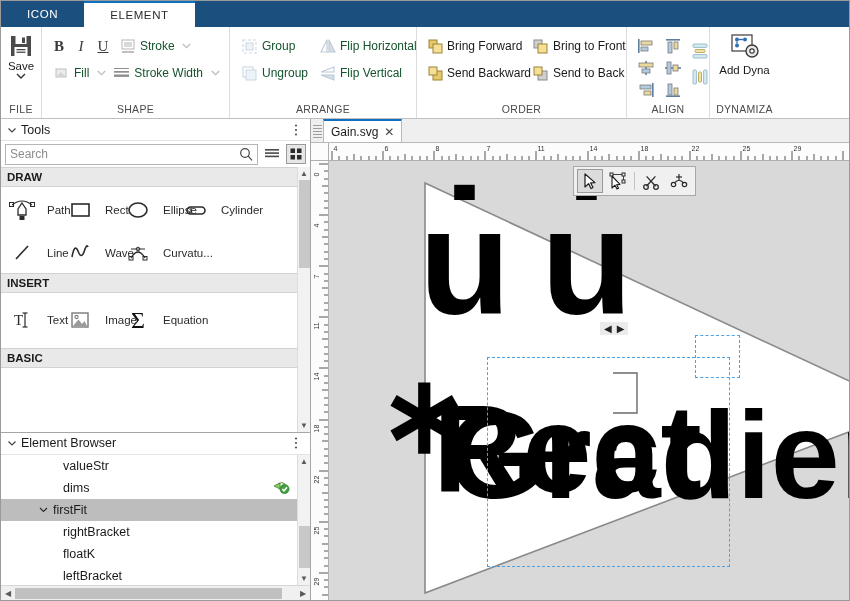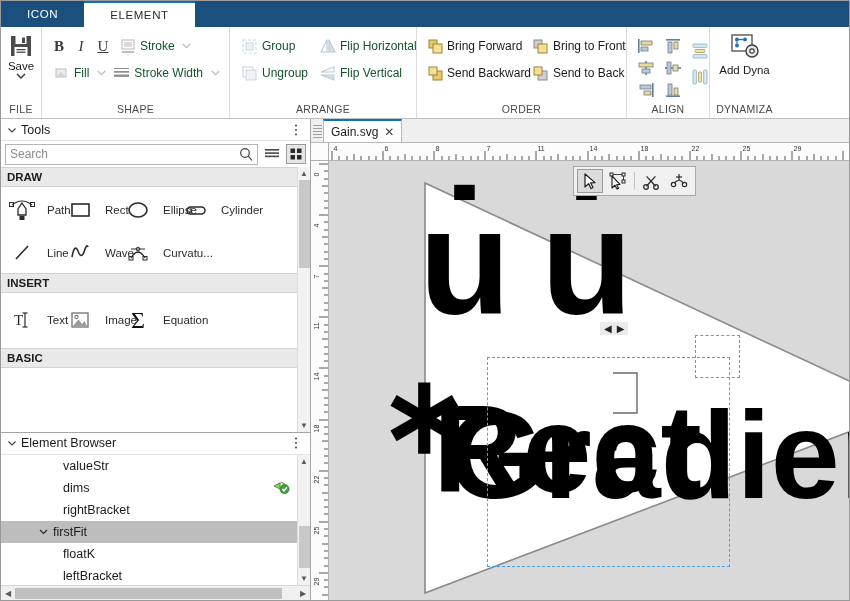--- a/index.html
+++ b/index.html
@@ -658,33 +658,33 @@
               <span class="badge">
                 <svg width="18" height="16" viewBox="0 0 18 16">
                   <path d="M1 6 L7 3 L7 9 Z" fill="#8fd06a" stroke="#4e8a33" stroke-width="0.9"></path>
                   <path d="M5 4 Q9 1 12 4" fill="none" stroke="#4e8a33" stroke-width="1"></path>
                   <circle cx="11.5" cy="9" r="4.5" fill="#3ea33a" stroke="#2b7a2a" stroke-width="0.8"></circle>
                   <path d="M9.3 9.1 L11 10.8 L14 7.2" fill="none" stroke="#ffffff" stroke-width="1.5"></path>
                 </svg>
               </span>
             </div>
 
-            <div class="trow">
-              <span style="width:62px"></span>
-              <span class="tlab">rightBracket</span>
-            </div>
-
             <div class="trow sel">
               <span style="width:38px"></span>
               <span class="tw">
                 <svg width="9" height="9" viewBox="0 0 9 9">
                     <path d="M1 3 L4.5 6.5 L8 3" fill="none" stroke="#2b2b2b" stroke-width="1.2"></path>
                   </svg>
               </span>
               <span class="tlab">firstFit</span>
+            </div>
+
+            <div class="trow">
+              <span style="width:62px"></span>
+              <span class="tlab">rightBracket</span>
             </div>
 
             <div class="trow">
               <span style="width:62px"></span>
               <span class="tlab">floatK</span>
             </div>
 
             <div class="trow">
               <span style="width:62px"></span>
               <span class="tlab">leftBracket</span>

